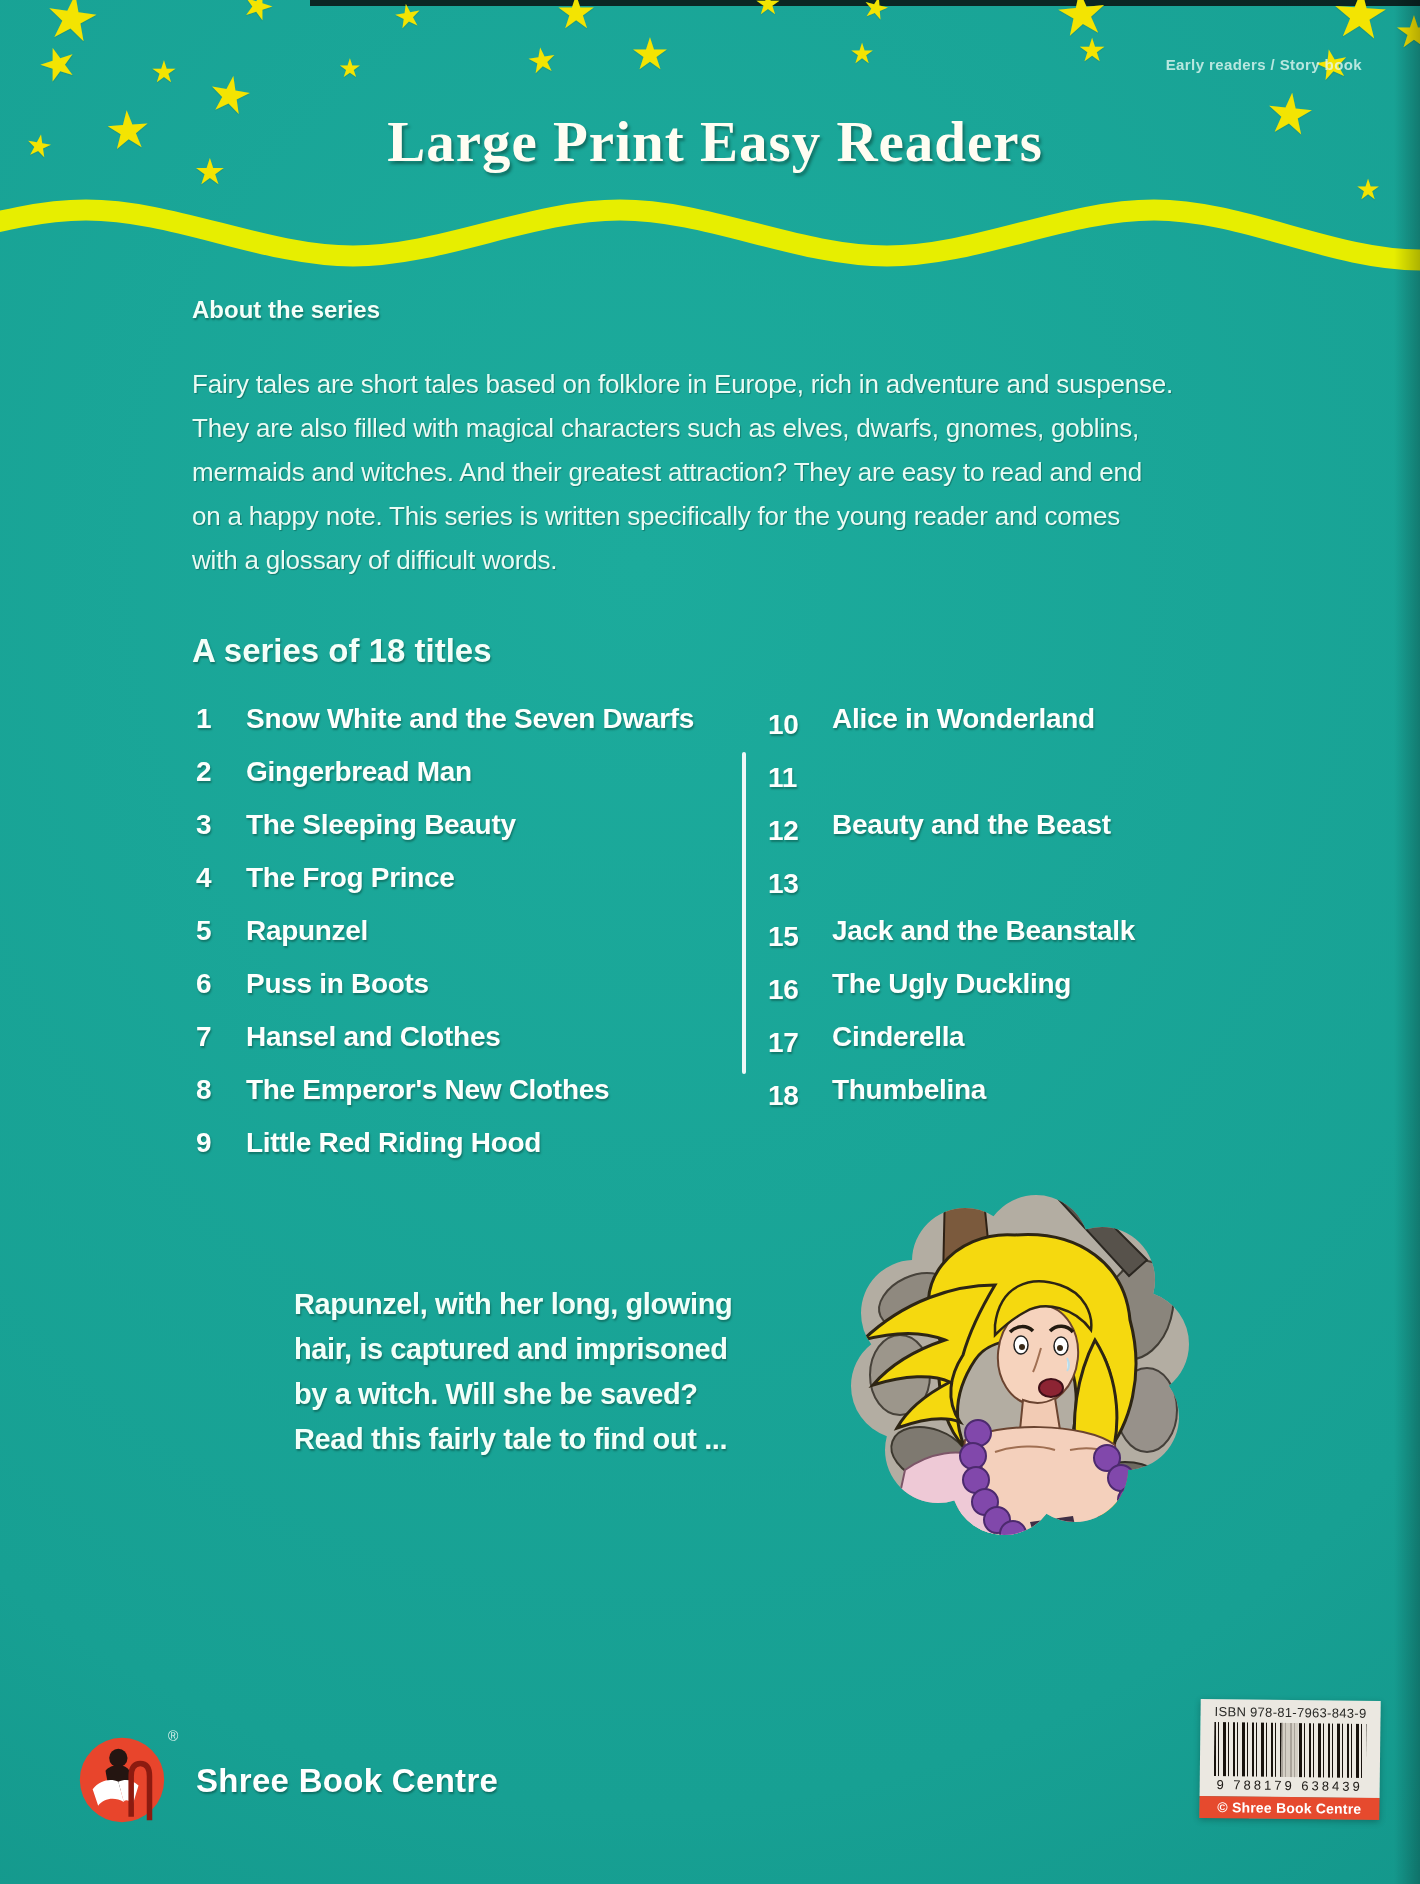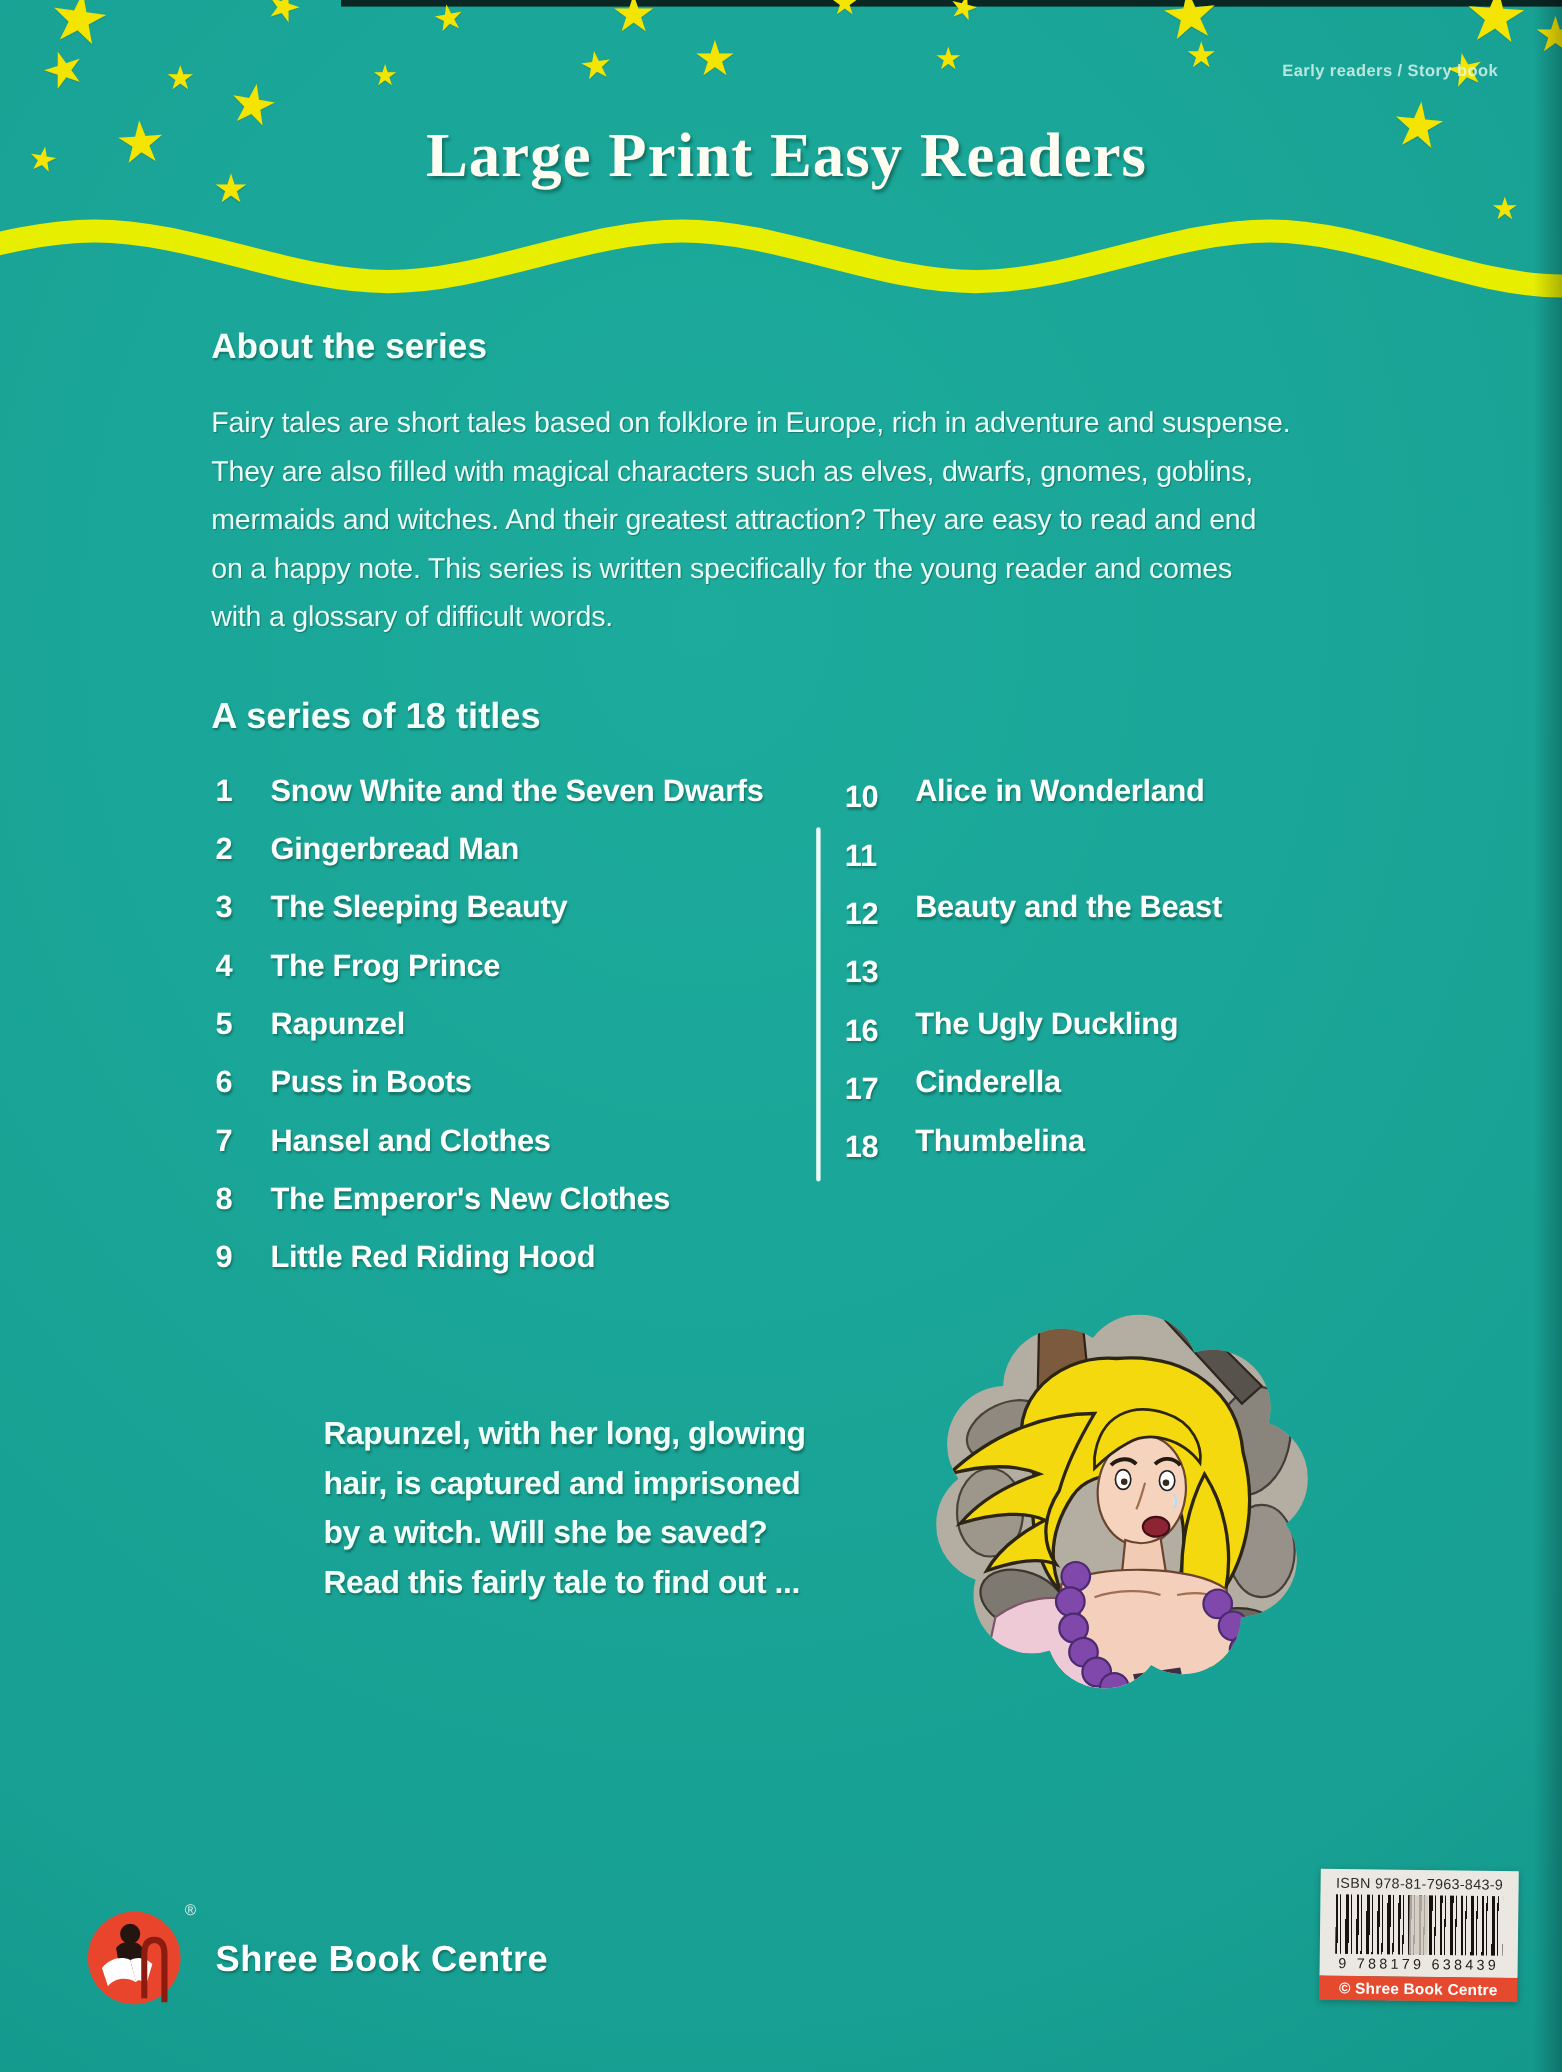--- a/index.html
+++ b/index.html
@@ -10,21 +10,21 @@
   .edge-shade{position:absolute;top:0;right:0;width:26px;height:100%;
         background:linear-gradient(to right, rgba(0,0,0,0), rgba(0,0,0,.25));}
   .star{position:absolute;color:#f3e402;line-height:1;user-select:none;
         text-shadow:0 1px 1px rgba(30,60,0,.15);}
   .corner-label{position:absolute;top:56px;right:58px;font-size:15px;font-weight:700;
         color:rgba(230,250,244,.78);letter-spacing:.4px;}
   .title{position:absolute;top:104px;left:0;width:100%;margin:5px;text-align:center;
         font-family:"Liberation Serif", serif;font-weight:700;font-size:57px;color:#fffdf2;
         text-shadow:2px 3px 3px rgba(5,45,35,.45);letter-spacing:1px;}
   .wave{position:absolute;top:180px;left:0;}
-  .about-heading{position:absolute;top:296px;left:192px;margin:0;font-size:32px;font-weight:700;
+  .about-heading{position:absolute;top:296px;left:192px;margin:0;font-size:24px;font-weight:700;
         color:#f4fff9;text-shadow:1px 2px 2px rgba(0,40,30,.4);}
   .about-body{position:absolute;top:362px;left:192px;width:1140px;margin:0;font-size:26px;
         line-height:44px;color:#e9fbf4;white-space:pre-line;letter-spacing:-.2px;
         text-shadow:1px 1px 1px rgba(0,40,30,.35);}
   .series-heading{position:absolute;top:632px;left:192px;margin:0;font-size:33px;font-weight:700;
         color:#f4fff9;text-shadow:1px 2px 2px rgba(0,40,30,.4);}
   .titles-col{position:absolute;top:692px;left:196px;width:560px;}
   .titles-col.right{left:768px;width:600px;}
   .trow{display:flex;height:53px;align-items:center;font-size:28px;font-weight:700;color:#fdfffd;
         letter-spacing:-.3px;text-shadow:1px 2px 2px rgba(0,40,30,.38);}
@@ -151,20 +151,24 @@
         <span class="num">11</span>
       </div>
       <div class="trow">
         <span class="num">12</span>
         <span>Beauty and the Beast</span>
       </div>
       <div class="trow">
         <span class="num">13</span>
       </div>
       <div class="trow">
+        <span class="num">15</span>
+        <span>Jack and the Beanstalk</span>
+      </div>
+      <div class="trow">
         <span class="num">16</span>
         <span>The Ugly Duckling</span>
       </div>
       <div class="trow">
         <span class="num">17</span>
         <span>Cinderella</span>
       </div>
       <div class="trow">
         <span class="num">18</span>
         <span>Thumbelina</span>

